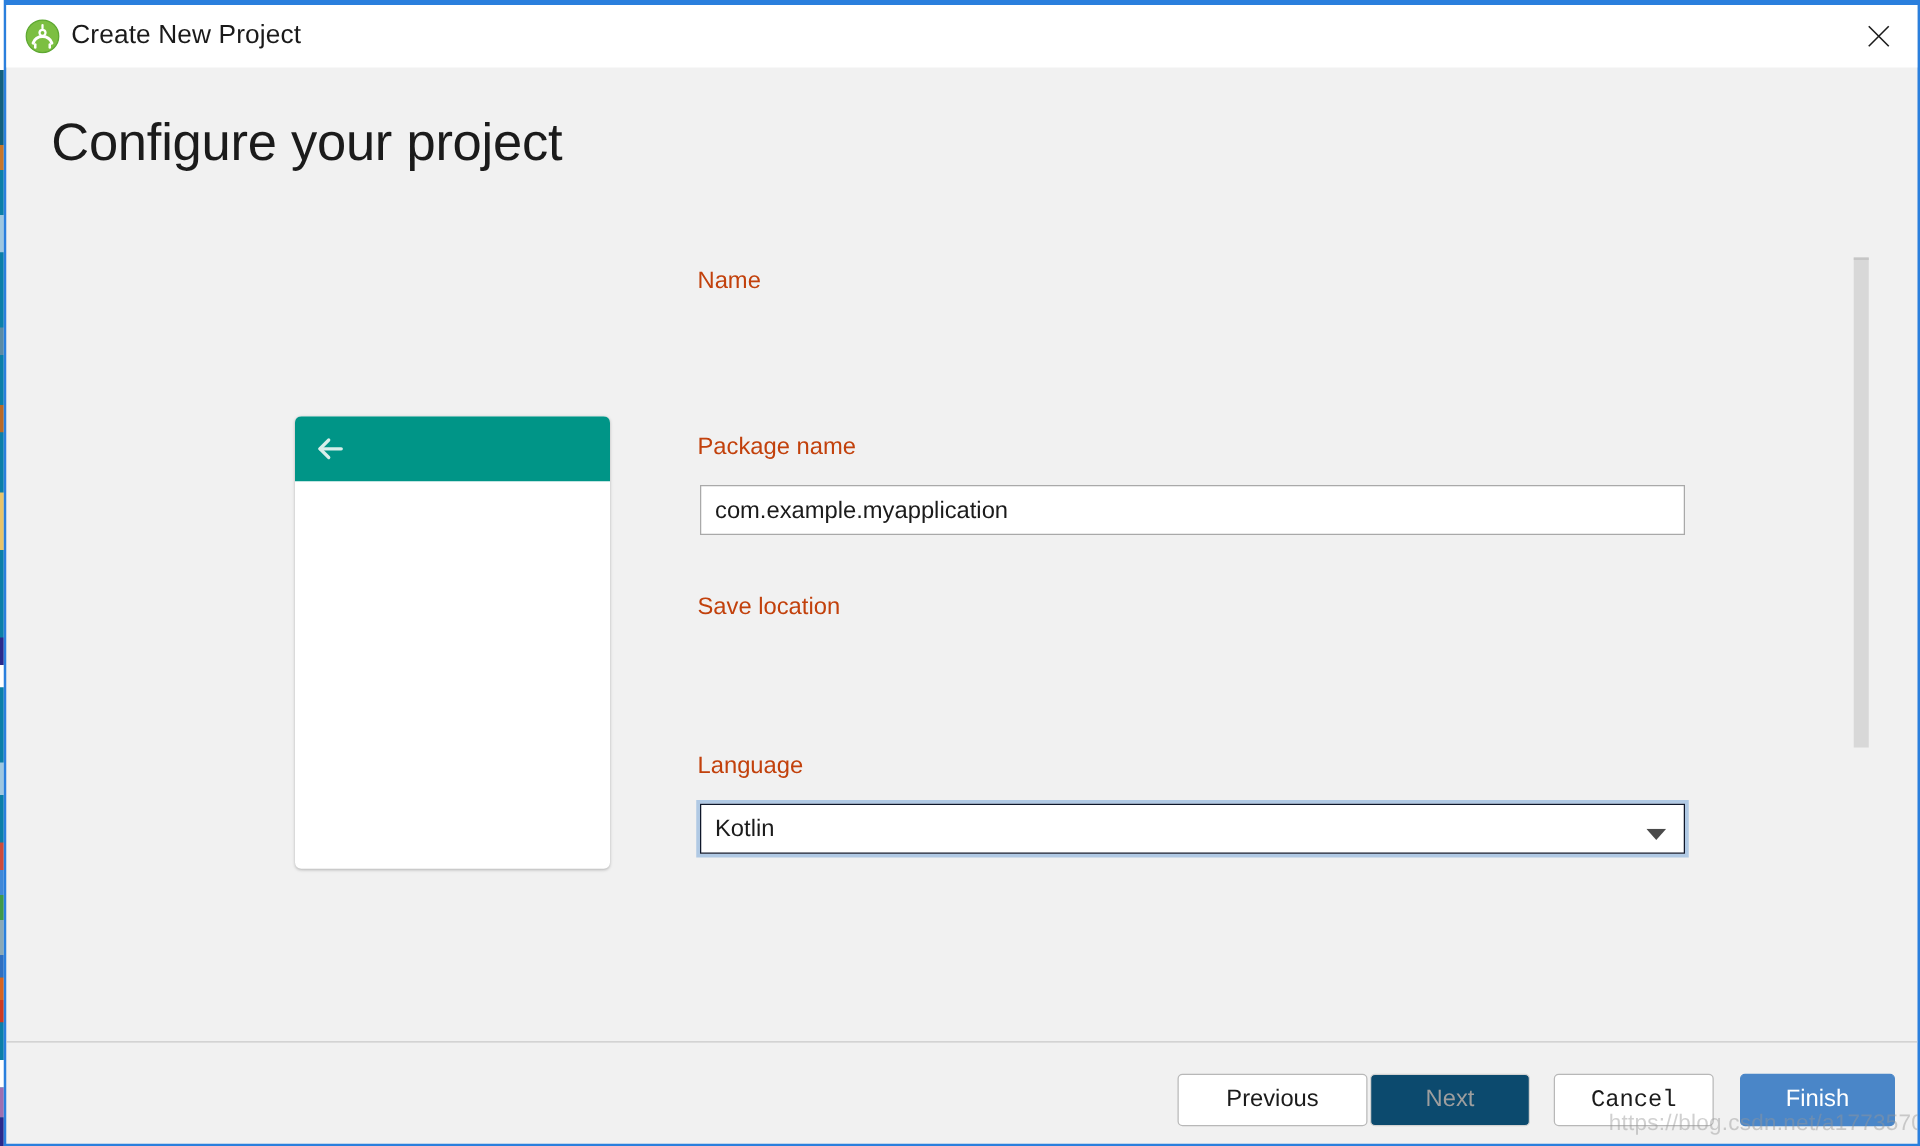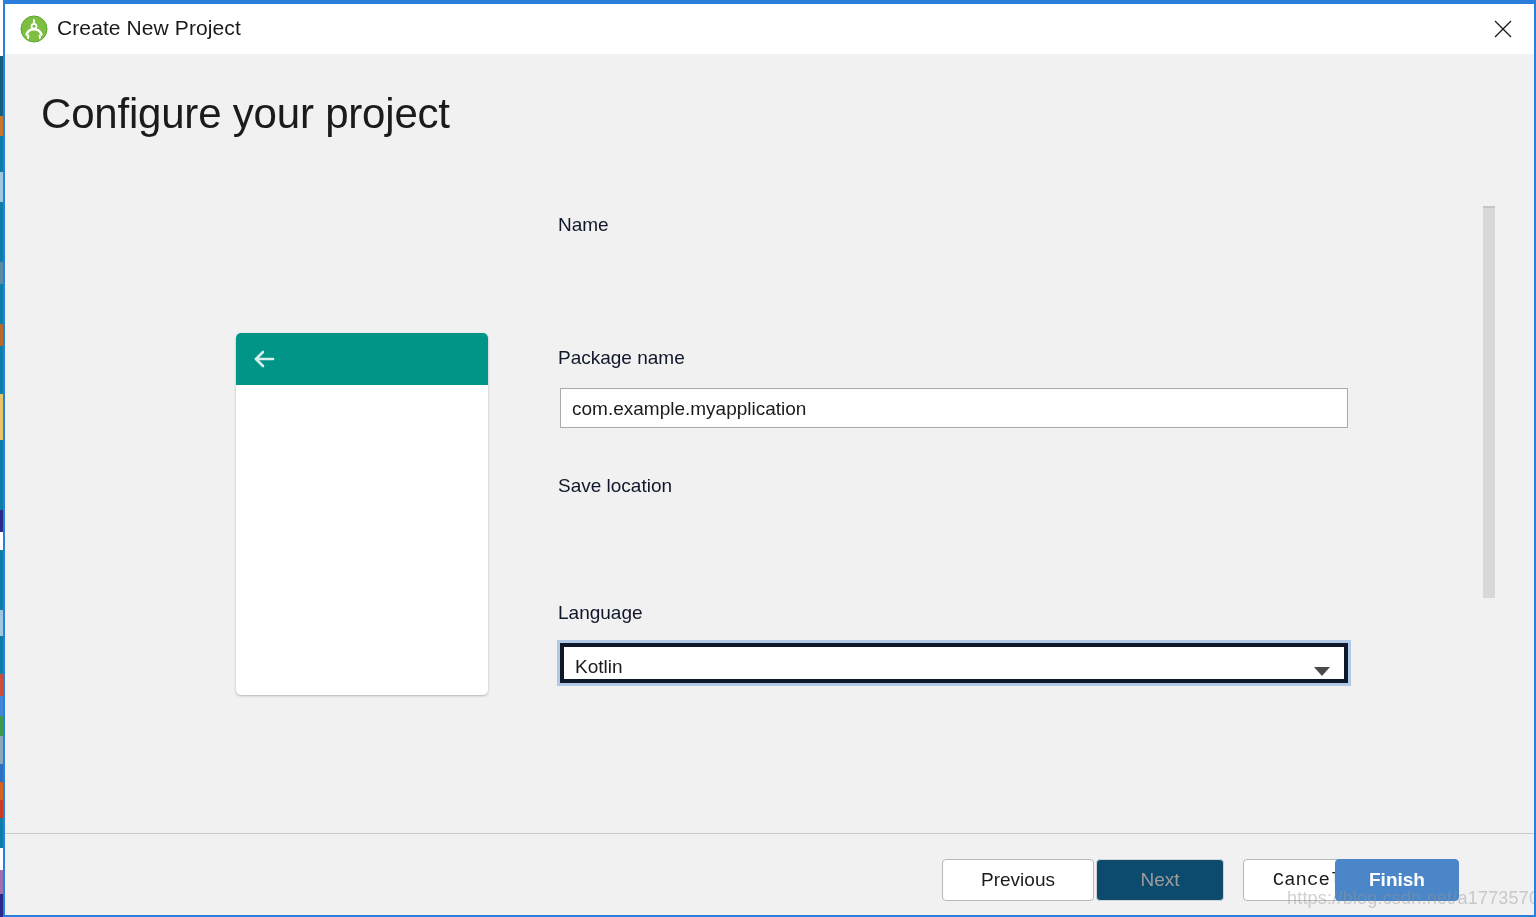--- a/index.html
+++ b/index.html
@@ -98,41 +98,41 @@
   #preview-back {
     position: absolute;
     left: 16px; top: 13px;
     width: 26px; height: 26px;
   }
 
   
   .field-label {
     position: absolute;
     font-size: 19px;
-    color: #0f172a;
+    color: #c2410c;
     white-space: nowrap;
   }
   .field-box {
     position: absolute;
     left: 555px;
     width: 788px;
     height: 40px;
     box-sizing: border-box;
     background: #ffffff;
     border: 1px solid #a9a9a9;
   }
   .field-value {
     position: absolute;
     left: 11px; top: 9px;
     font-size: 19px;
     color: #1b1b1b;
     white-space: nowrap;
   }
   .field-box.focused {
-    border: 4px solid #0f172a;
+    border: 1px solid #0f172a;
     box-shadow: 0 0 0 3px rgba(122,168,216,.55);
     text-align: right;
   }
   #folder-icon {
     position: absolute;
     right: 12px; top: 11px;
     width: 22px; height: 18px;
   }
   #dropdown-arrow {
     position: absolute;
@@ -186,21 +186,21 @@
     color: #9e9e9e;
   }
   .btn.primary {
     background: #4a86c8;
     border: 1px solid #4a86c8;
     color: #ffffff;
   }
   #btn-previous { left: 937px;  width: 152px; }
   #btn-next     { left: 1091px; width: 128px; }
   #btn-cancel   { left: 1238px; width: 128px; font-family: Liberation Mono, monospace; }
-  #btn-finish   { left: 1330px; width: 124px; font-weight: bold; }
+  #btn-finish   { left: 1387px; width: 124px; }
 
   #watermark {
     position: absolute;
     left: 1282px; top: 884px;
     font-size: 18px;
     color: rgba(150,150,150,.45);
     white-space: nowrap;
     letter-spacing: .2px;
   }
 </style>

